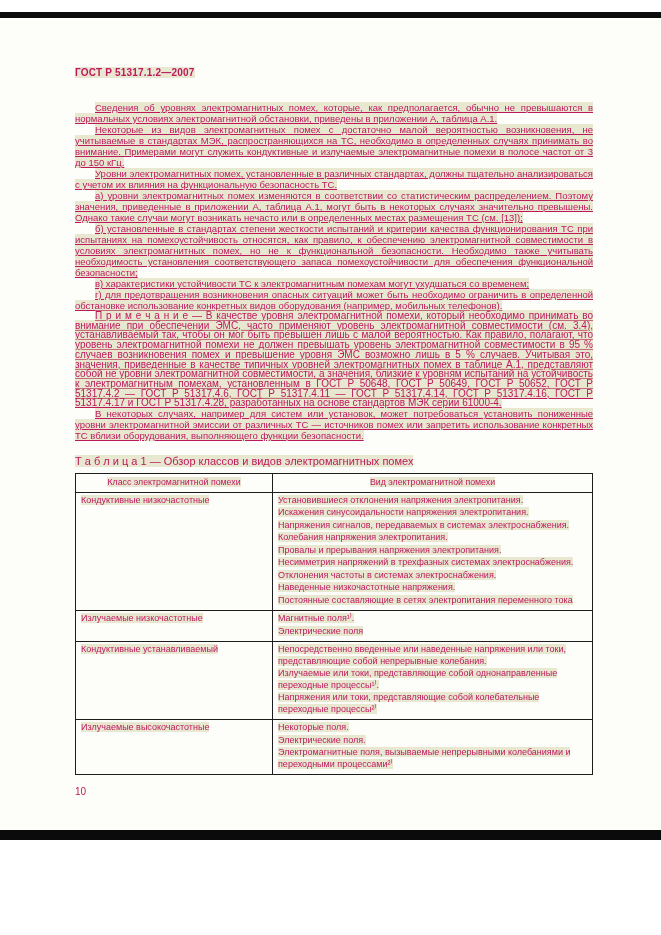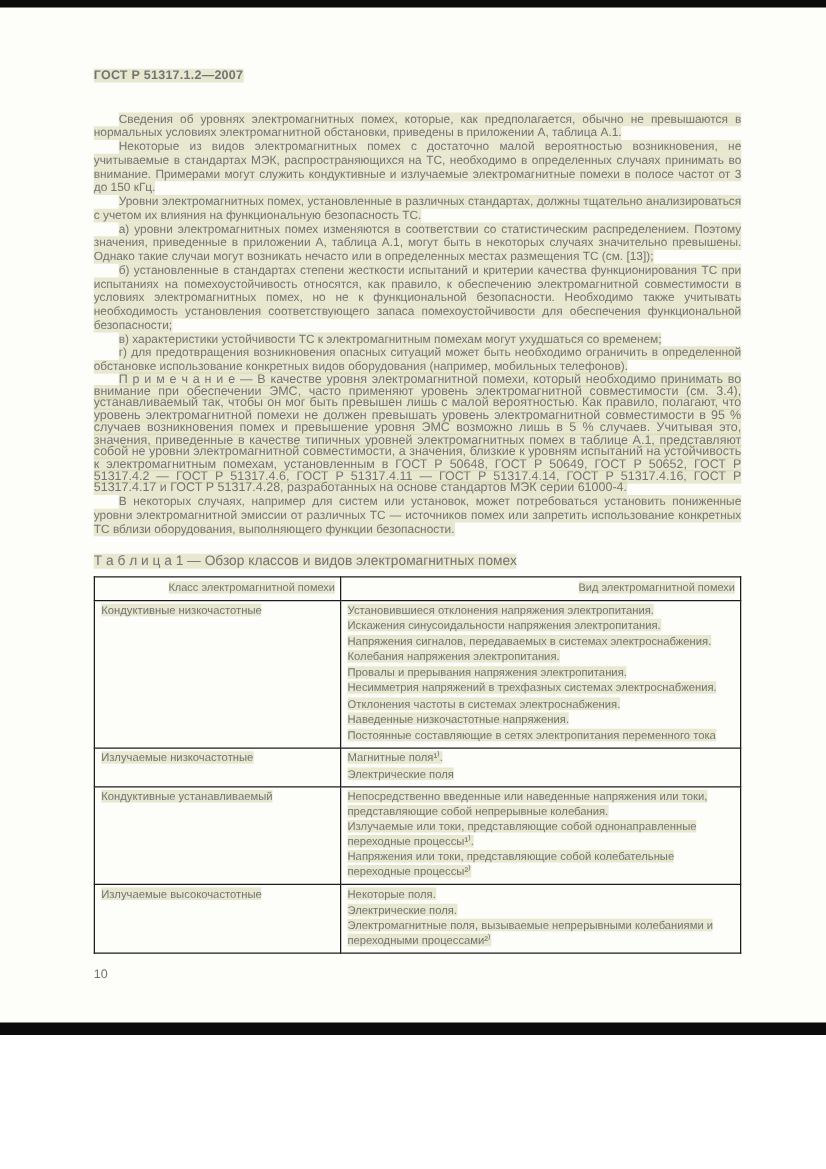--- a/index.html
+++ b/index.html
@@ -2,46 +2,46 @@
 <html><head>
 <meta charset="utf-8">
 <style>
   html,body{margin:0;padding:0;background:#ffffff;}
   .page{
     position:relative;
     width:661px;height:828px;
     background:#fdfdfa;
     overflow:hidden;
     font-family:"Liberation Sans",sans-serif;
-    color:#737373;
-    margin:0 auto;
+    color:#be185d;
+    margin:12px auto;
   }
   .scan-bar{position:absolute;left:0;width:100%;background:#0b0b0b;}
   .scan-bar.top{top:0;height:6px;}
   .scan-bar.bottom{bottom:0;height:10px;}
   .content{position:absolute;left:75px;top:0;width:518px;}
   .doc-header{margin-top:55px;font-weight:bold;font-size:10px;letter-spacing:0.2px;}
-  .body-text{margin-top:24px;font-size:9.5px;line-height:11px;text-align:justify;}
+  .body-text{margin-top:24px;font-size:9.5px;line-height:11px;text-align:justify;text-decoration:underline;}
   p.para{margin:0;padding:0;text-indent:20px;}
   .note{margin-top:3px;font-size:10px;line-height:9.7px;text-align:justify;text-indent:18px;}
   .closing{margin-top:4px;}
   .hl{background:rgba(206,206,160,0.45);}
   .caption{margin-top:15px;font-size:11px;line-height:11px;}
   table.gost{
     border-collapse:collapse;
     width:518px;
     margin-top:6px;
     font-size:9px;
     line-height:11.5px;
     table-layout:fixed;
   }
   table.gost th, table.gost td{border:1px solid #1c1c1c;}
   table.gost th{
     font-weight:normal;
-    text-align:right;
+    text-align:center;
     vertical-align:middle;
     padding:3px 4px;
     font-size:8.8px;
   }
   table.gost td{vertical-align:top;padding:2px 5px 3px 5px;}
   td.class-col, th.class-col{width:188px;}
   .kind-line{margin:0 0 1px 0;}
   .page-number{margin-top:11px;font-size:10px;}
 </style>
 </head>

